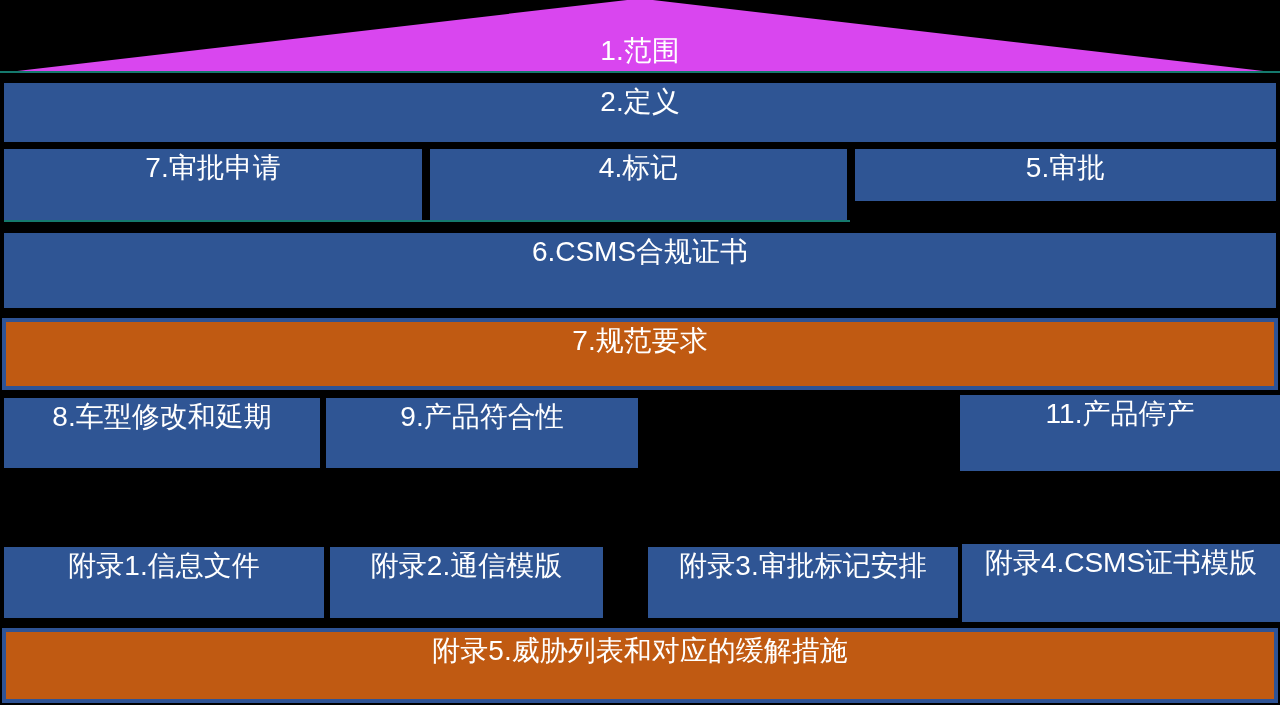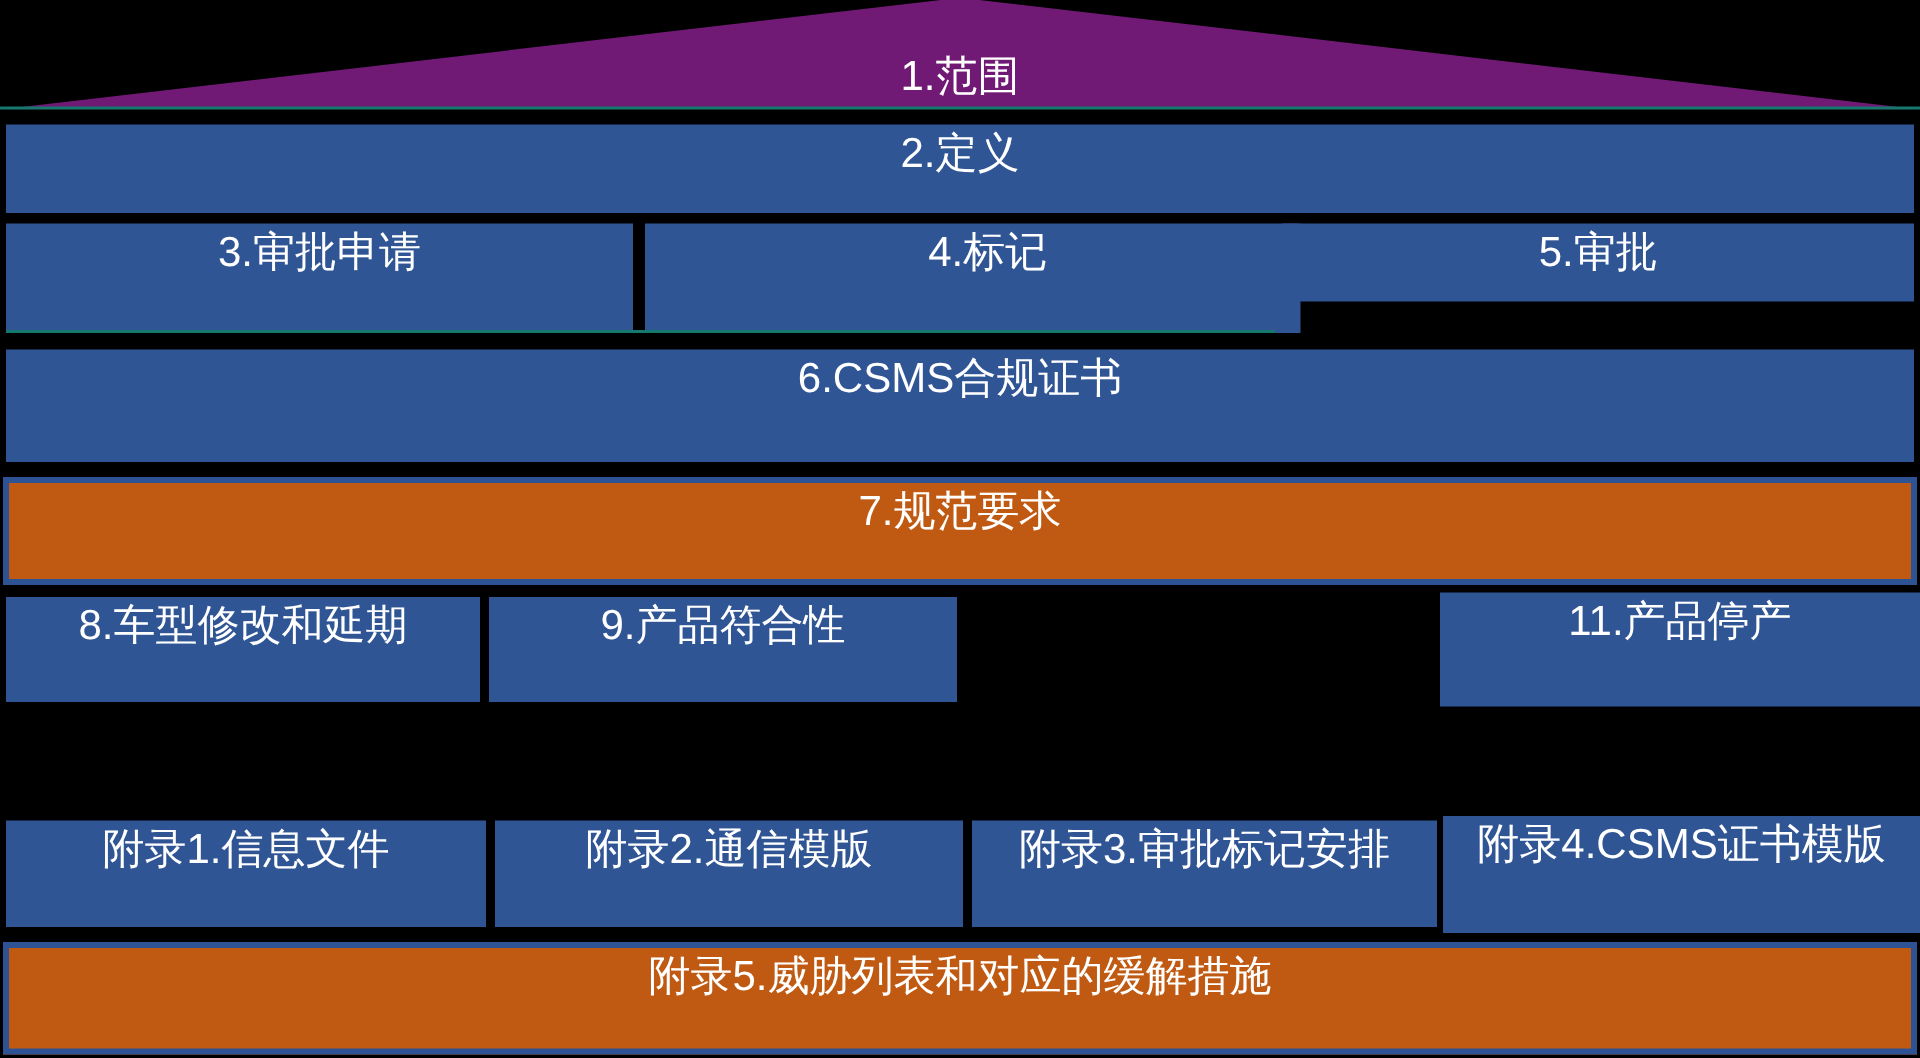--- a/index.html
+++ b/index.html
@@ -18,72 +18,72 @@
     font-size:28px; color:#fff; white-space:nowrap;
   }
   .accent {
     background:#C05A12;
     border:4px solid #2E5395;
     box-sizing:border-box;
   }
   
   #roof {
     position:absolute; left:0; top:0; width:1280px; height:73px;
-    background:#701a75;
+    background:#d946ef;
     -webkit-clip-path:polygon(0 100%, 49% 0, 51% 0, 100% 100%);
     clip-path:polygon(0 100%, 49% 0, 51% 0, 100% 100%);
   }
   #roof .roof-label {
     position:absolute; left:0; right:0; top:32px;
     text-align:center; font-size:28px;
   }
   .teal-line { position:absolute; height:2px; background:#15796D; }
   #teal-a { left:0; top:71px; width:1280px; }
   #teal-b { left:4px; top:220px; width:846px; }
 
   
   #r2  { left:4px;  top:83px;  width:1272px; height:59px; }
   #r4  { left:4px;  top:233px; width:1272px; height:75px; }
   #r5  { left:2px;  top:318px; width:1276px; height:72px; }
   #r7  { left:4px;  top:477px; width:1272px; height:62px; }
   #r9  { left:2px;  top:628px; width:1276px; height:75px; }
 
   
   #r3c1 { left:4px;   top:149px; width:418px; height:73px; }
-  #r3c2 { left:430px; top:149px; width:417px; height:73px;padding-left:20px; }
+  #r3c2 { left:430px; top:149px; width:417px; height:73px; }
   #r3c3 { left:855px; top:149px; width:421px; height:52px; }
 
   
   #r6c1 { left:4px;   top:398px; width:316px; height:70px; }
   #r6c2 { left:326px; top:398px; width:312px; height:70px; }
   #r6c3 { left:644px; top:398px; width:310px; height:70px; }
   #r6c4 { left:960px; top:395px; width:320px; height:76px; }
 
   
   #r8c1 { left:4px;   top:547px; width:320px; height:71px; }
-  #r8c2 { left:330px; top:547px; width:312px; height:71px; }
+  #r8c2 { left:330px; top:547px; width:273px; height:71px; }
   #r8c3 { left:648px; top:547px; width:310px; height:71px; }
   #r8c4 { left:962px; top:544px; width:318px; height:78px; }
 </style>
 </head>
 <body>
 
 <div id="stage">
 
   <div id="roof">
     <div class="roof-label">1.范围</div>
   </div>
   <div id="teal-a" class="teal-line"></div>
 
   <div id="r2" class="block">
     <span>2.定义</span>
   </div>
 
   <div id="r3c1" class="block">
-    <span>3.审批申请</span>
+    <span>7.审批申请</span>
   </div>
   <div id="r3c2" class="block">
     <span>4.标记</span>
   </div>
   <div id="r3c3" class="block">
     <span>5.审批</span>
   </div>
   <div id="teal-b" class="teal-line"></div>
 
   <div id="r4" class="block">

